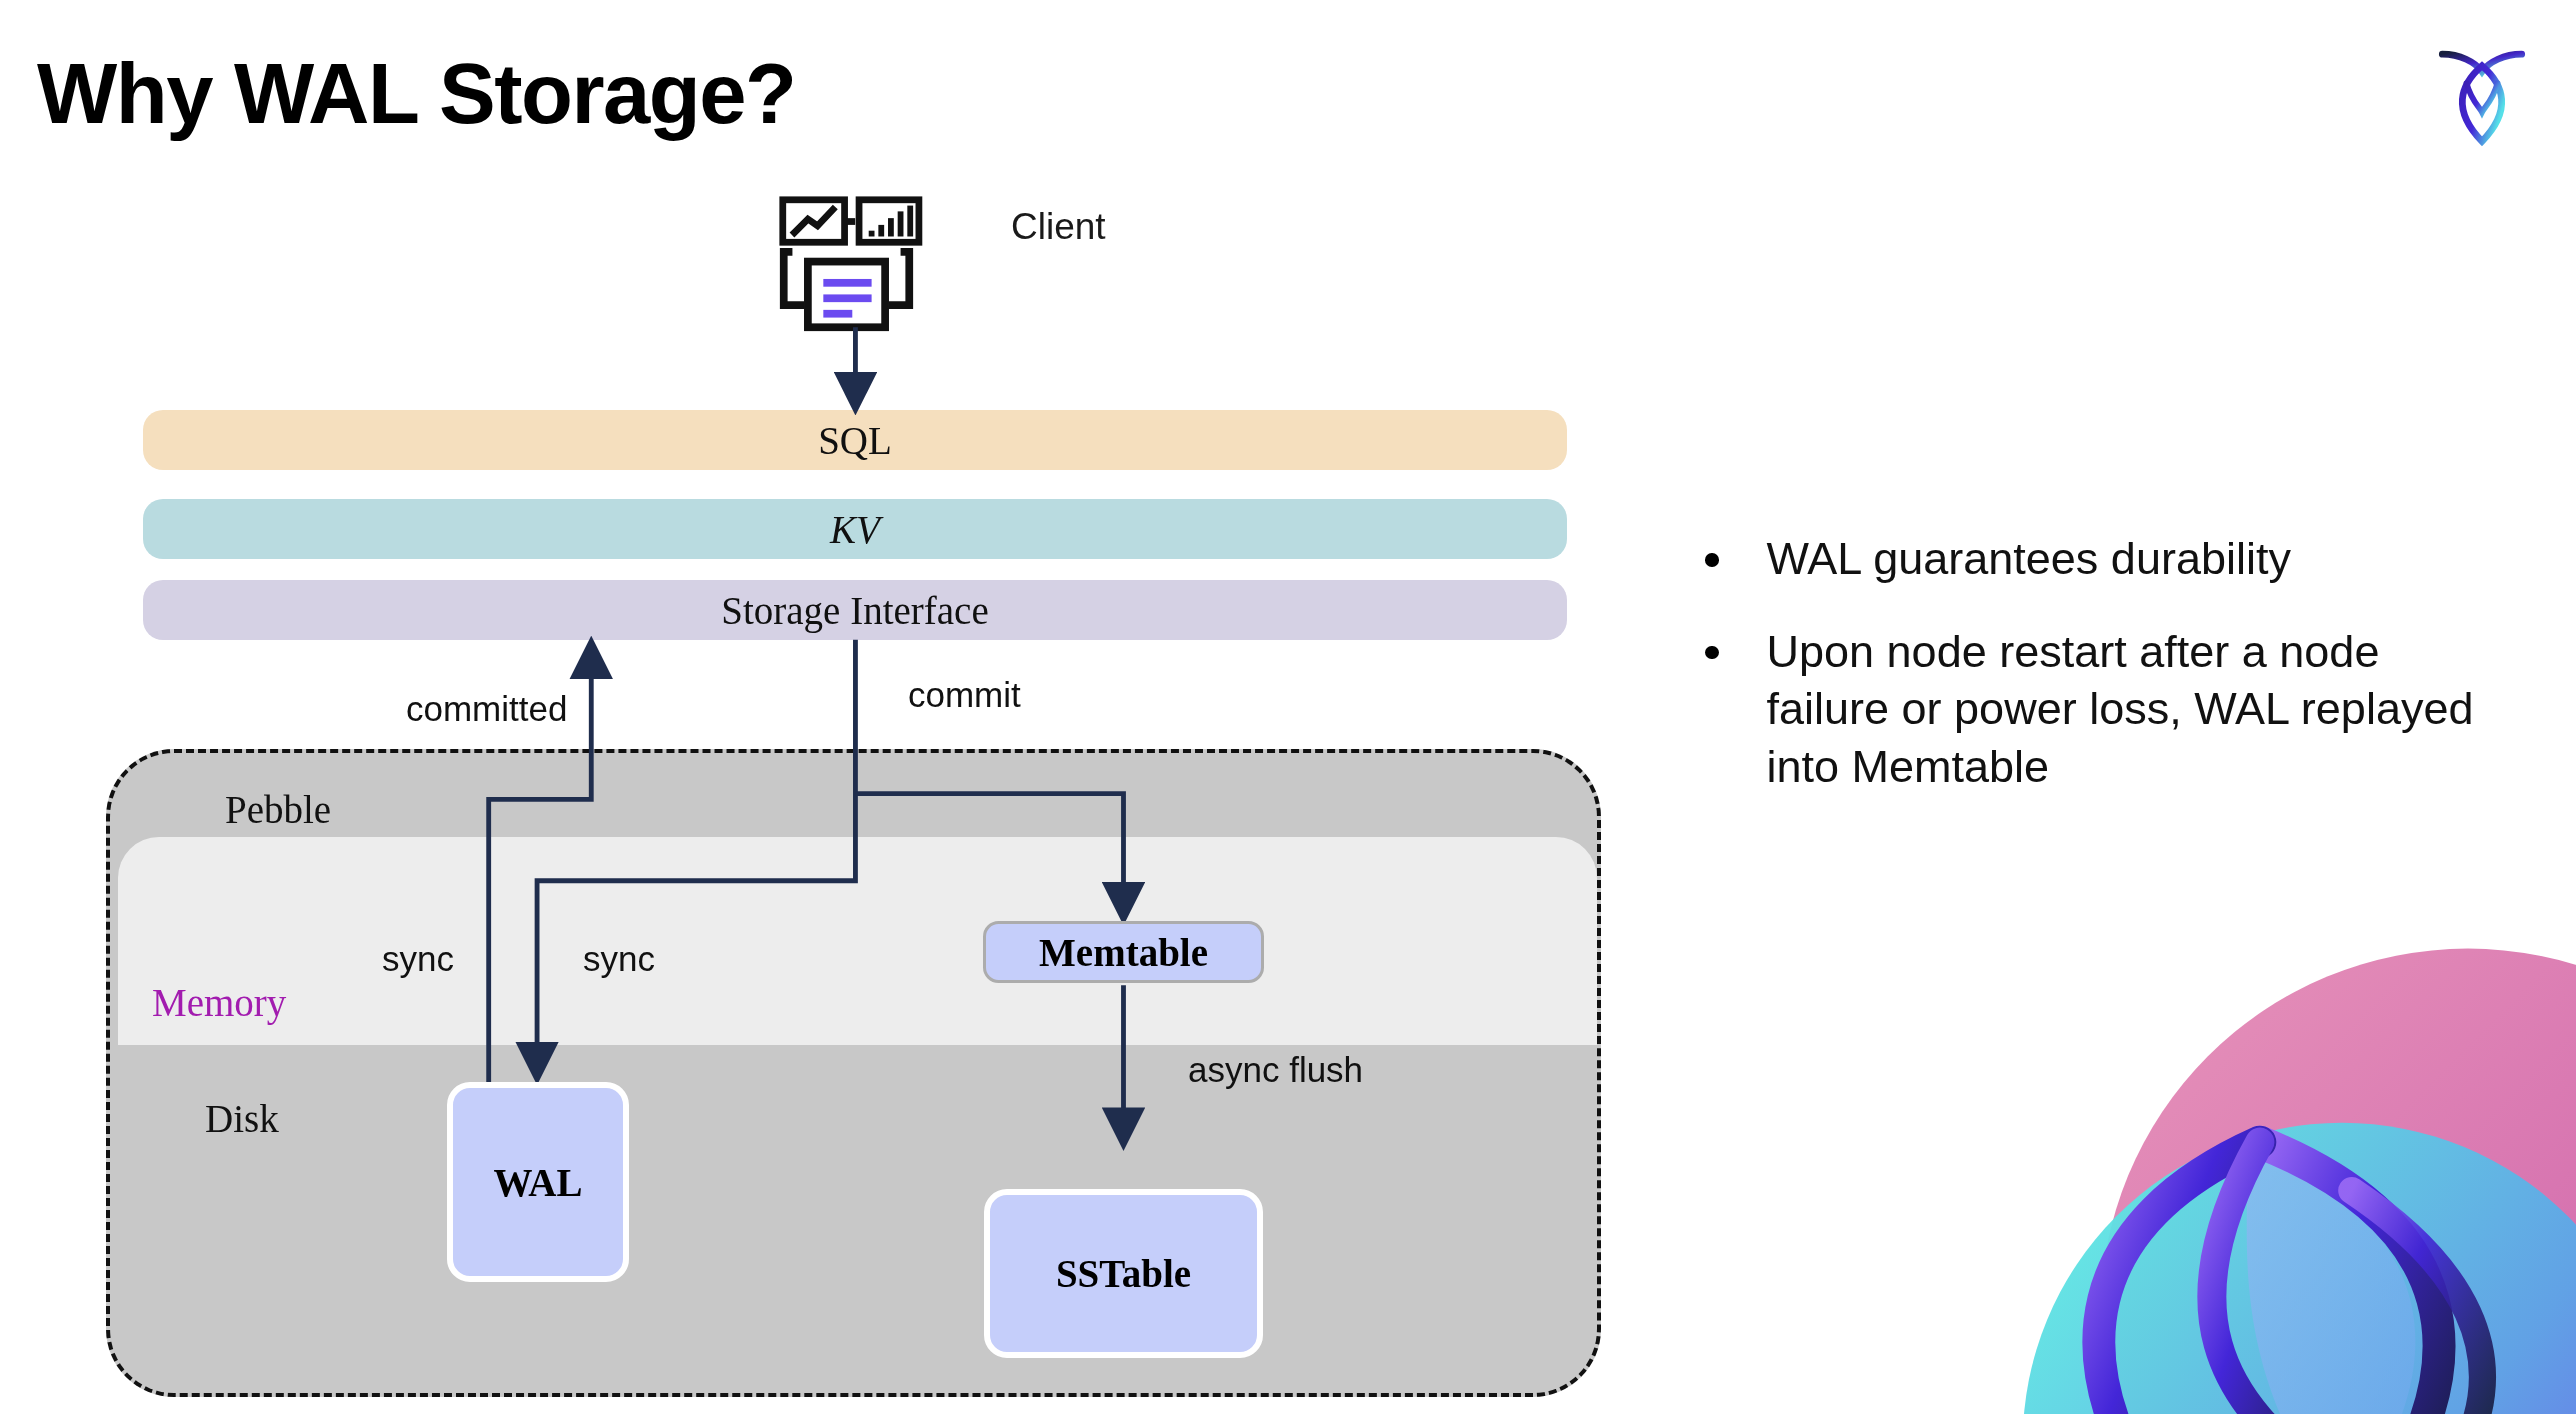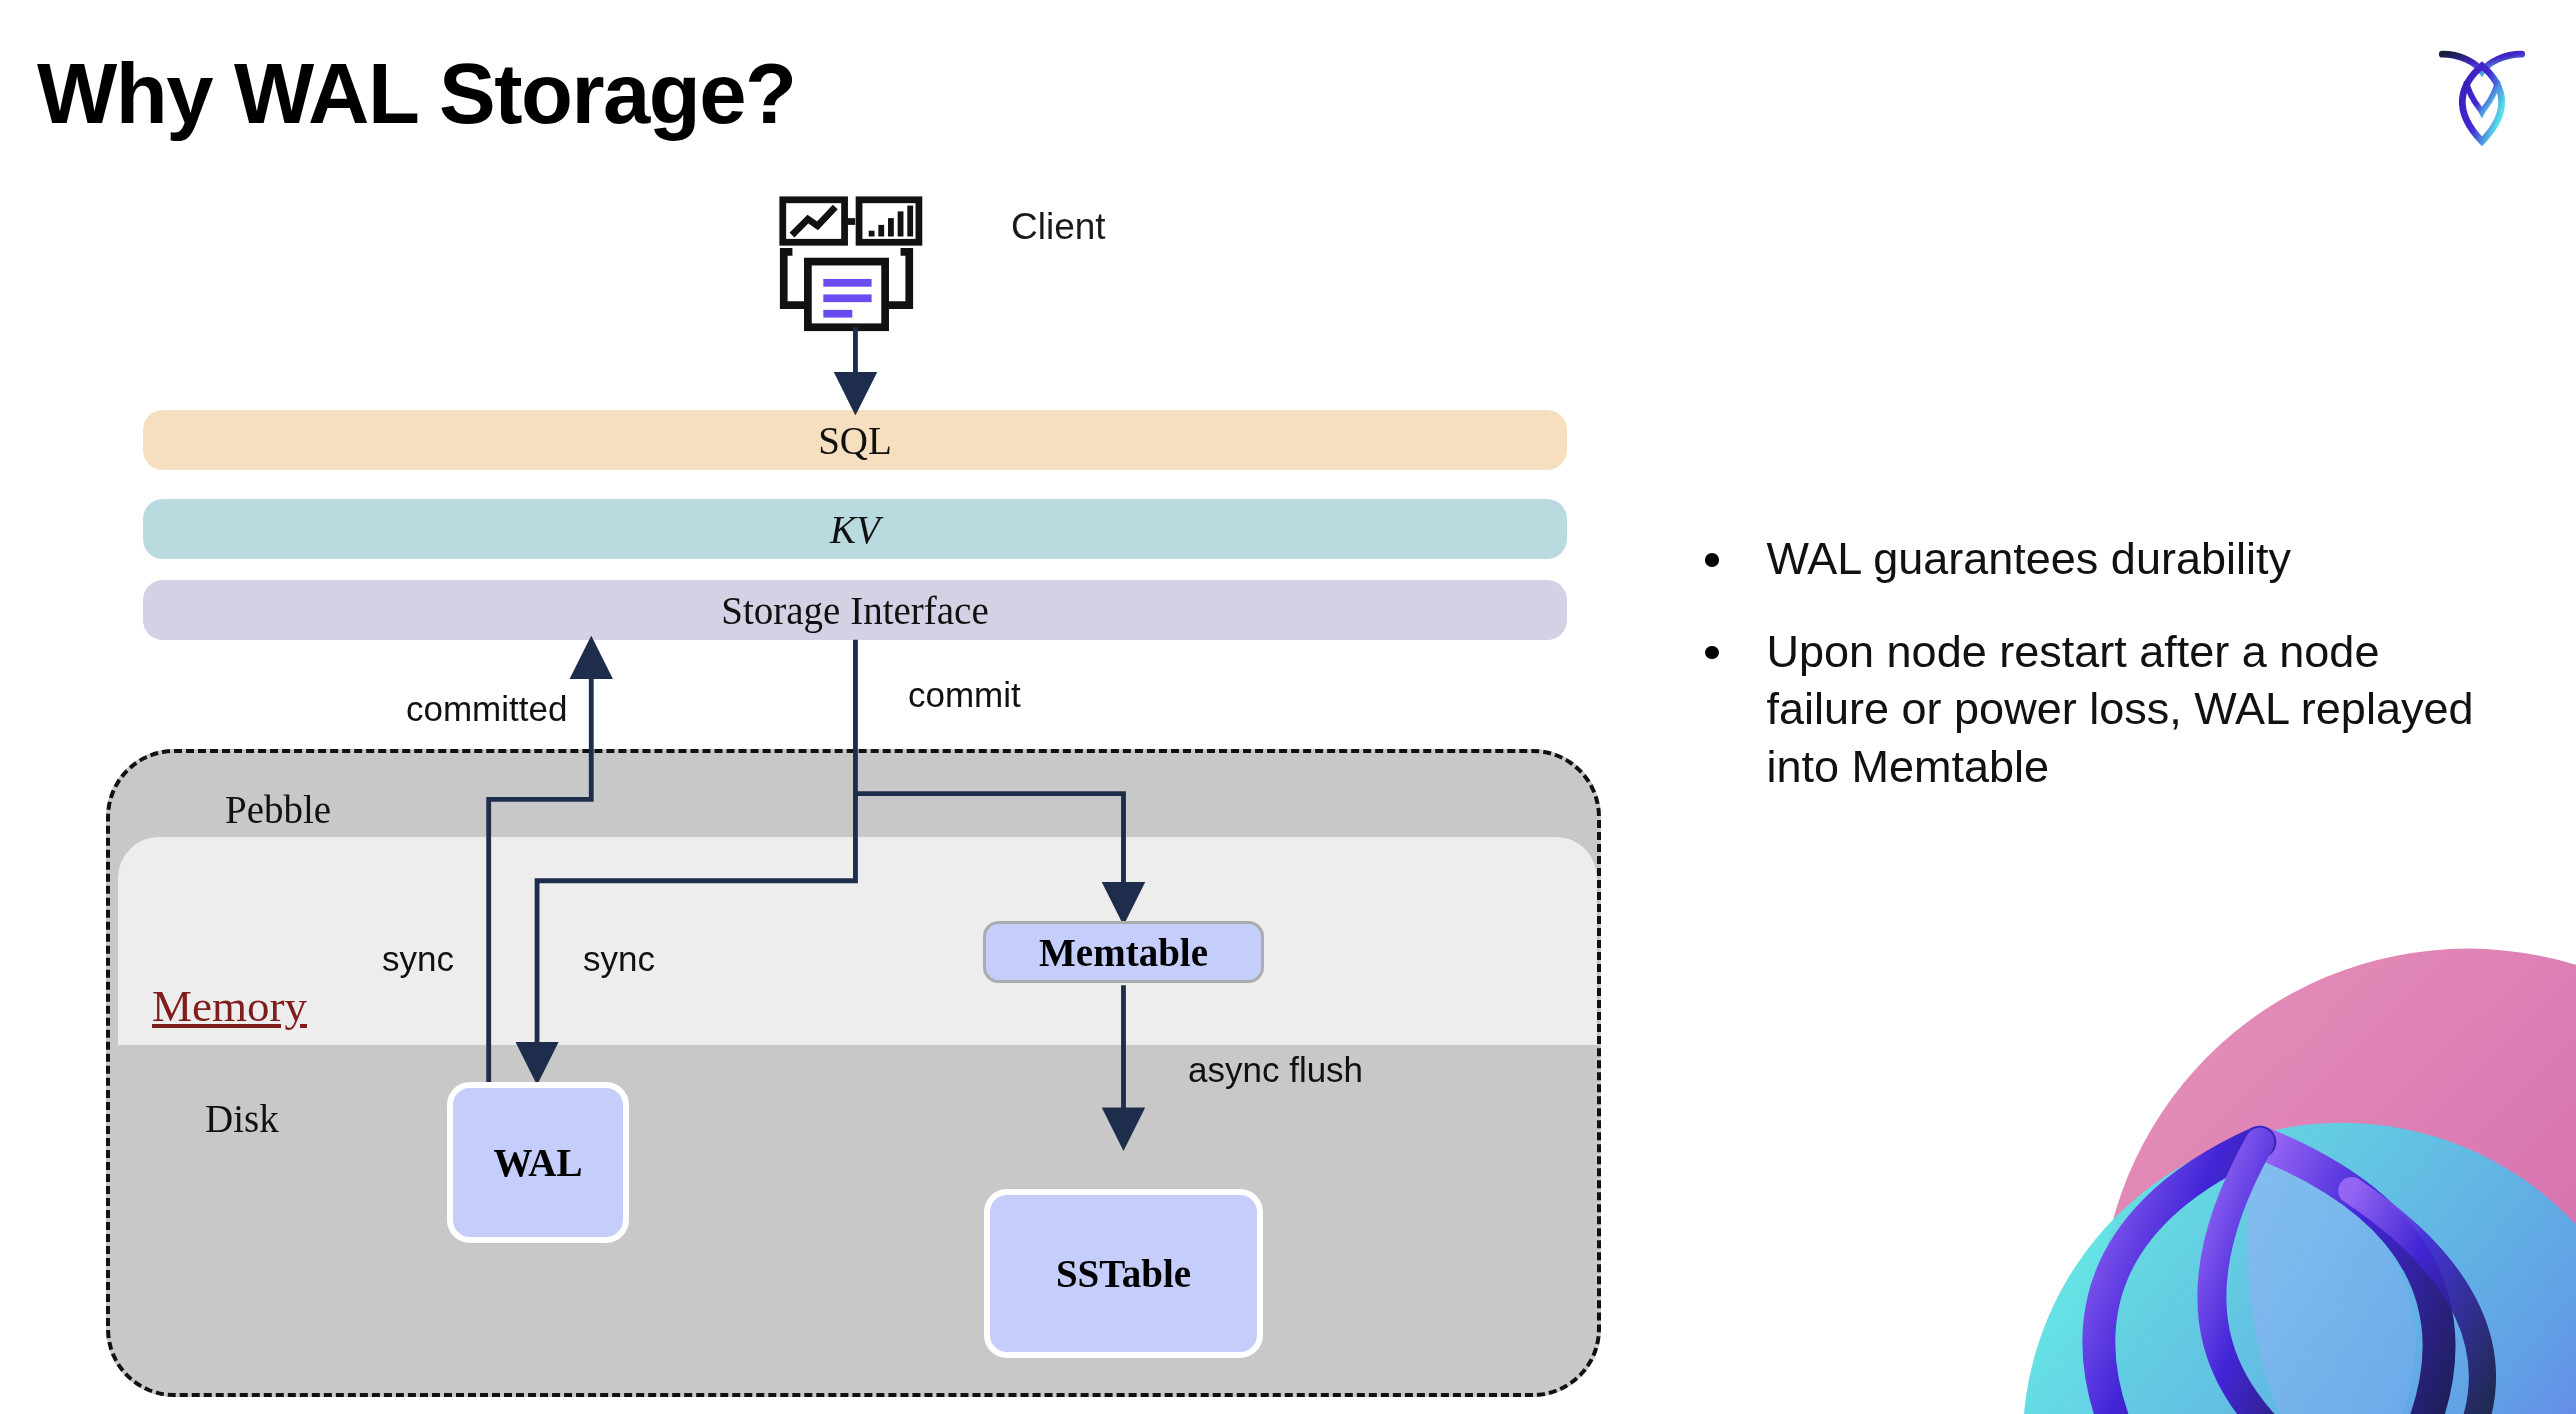--- a/index.html
+++ b/index.html
@@ -65,40 +65,40 @@
     width: 1479px; height: 208px;
     background: #EDEDED;
     border-radius: 41px 41px 0 0;
   }
   .lbl-pebble {
     position: absolute; left: 225px; top: 787px;
     font-family: "Liberation Serif", serif; font-size: 39px; color: #111;
   }
   .lbl-memory {
     position: absolute; left: 152px; top: 980px;
-    font-family: "Liberation Serif", serif; font-size: 45px; color: #7f1d1d; text-decoration: underline;
+    font-family: "Liberation Serif", serif; font-size: 39px; color: #a21caf;
   }
   .lbl-disk {
     position: absolute; left: 205px; top: 1096px;
     font-family: Liberation Serif, serif; font-size: 39px; color: #111;
   }
 
   
   .node {
     position: absolute;
     background: #C5CEFA;
     display: flex; align-items: center; justify-content: center;
     font-family: "Liberation Serif", serif;
     font-weight: bold;
     font-size: 39px;
     color: #000;
     border-radius: 15.5px;
   }
   .node-memtable { left: 983px; top: 921px; width: 281px; height: 62px; border: 3.9px solid #ACACAC; }
-  .node-wal      { left: 447px;  top: 1082px; width: 182px; height: 161px; border: 6.8px solid #ffffff; border-radius: 23px; }
+  .node-wal      { left: 447px;  top: 1082px; width: 182px; height: 200px; border: 6.8px solid #ffffff; border-radius: 23px; }
   .node-sstable  { left: 984px; top: 1145px; width: 279px; height: 169px; border: 6.8px solid #ffffff; border-radius: 23px; margin-top: 44px; }
 
   
   .edge-label {
     position: absolute;
     font-family: "Liberation Sans", sans-serif;
     font-size: 35px;
     color: #111;
     white-space: nowrap;
   }

